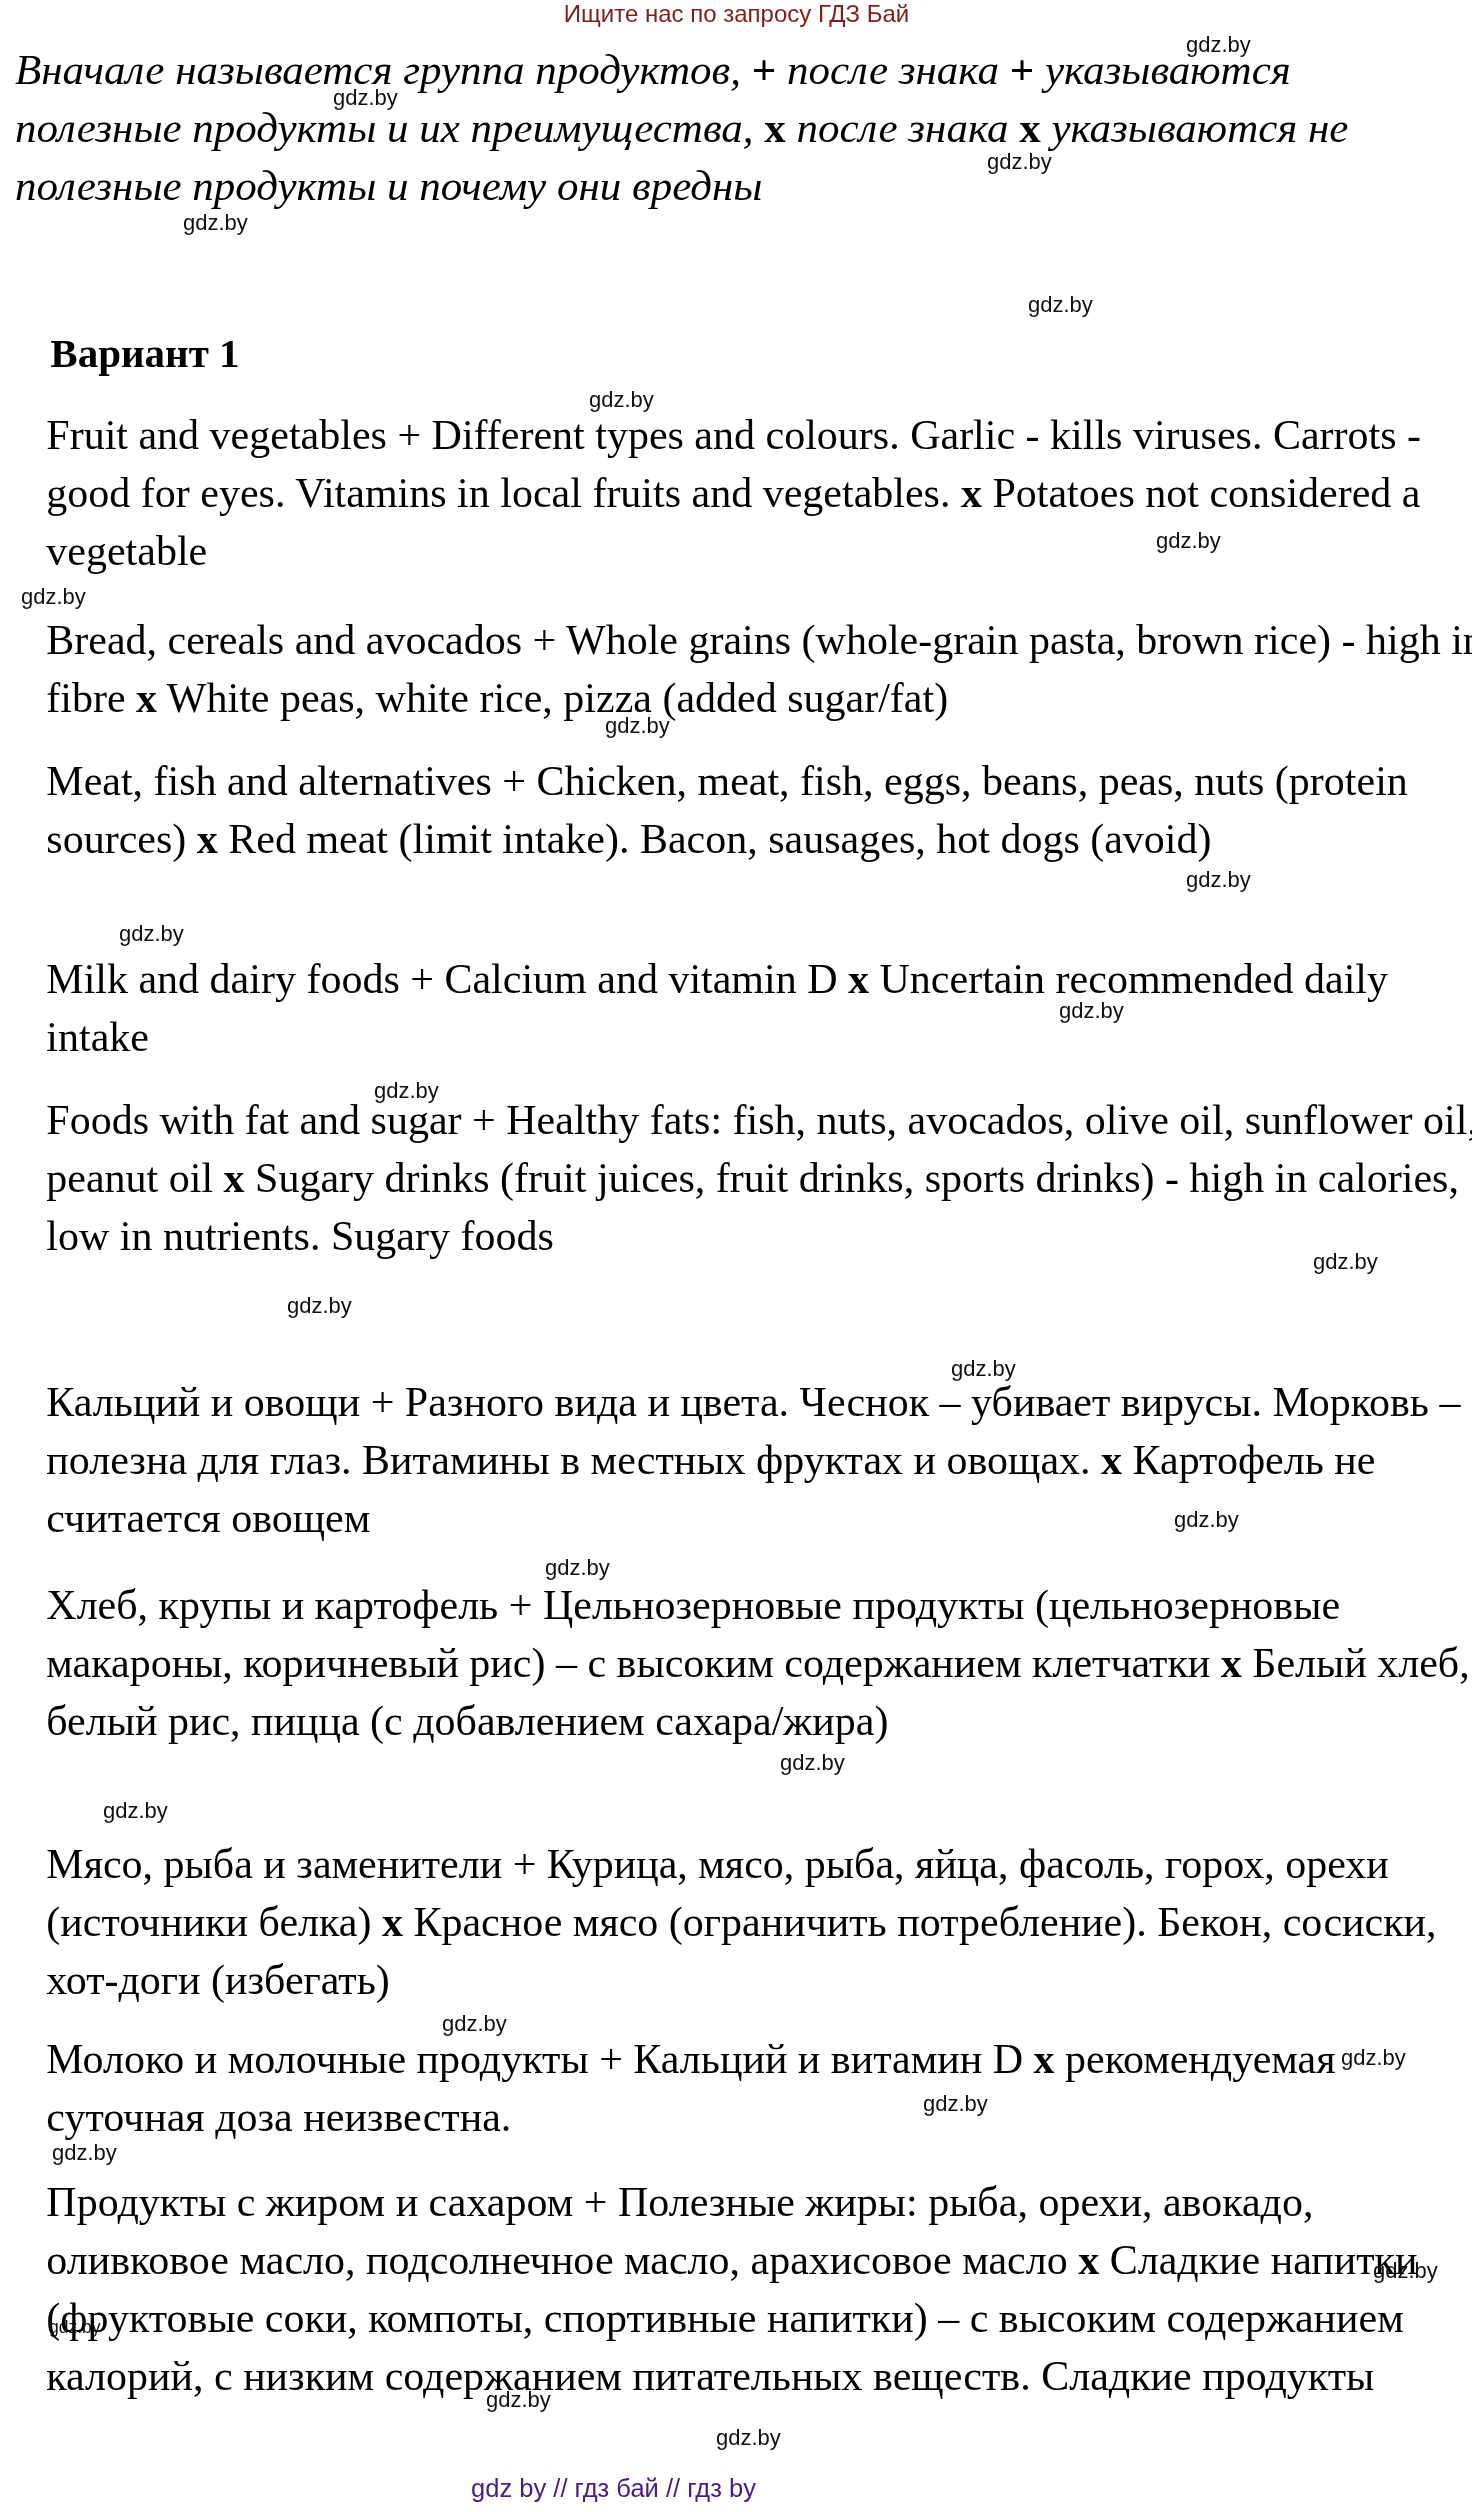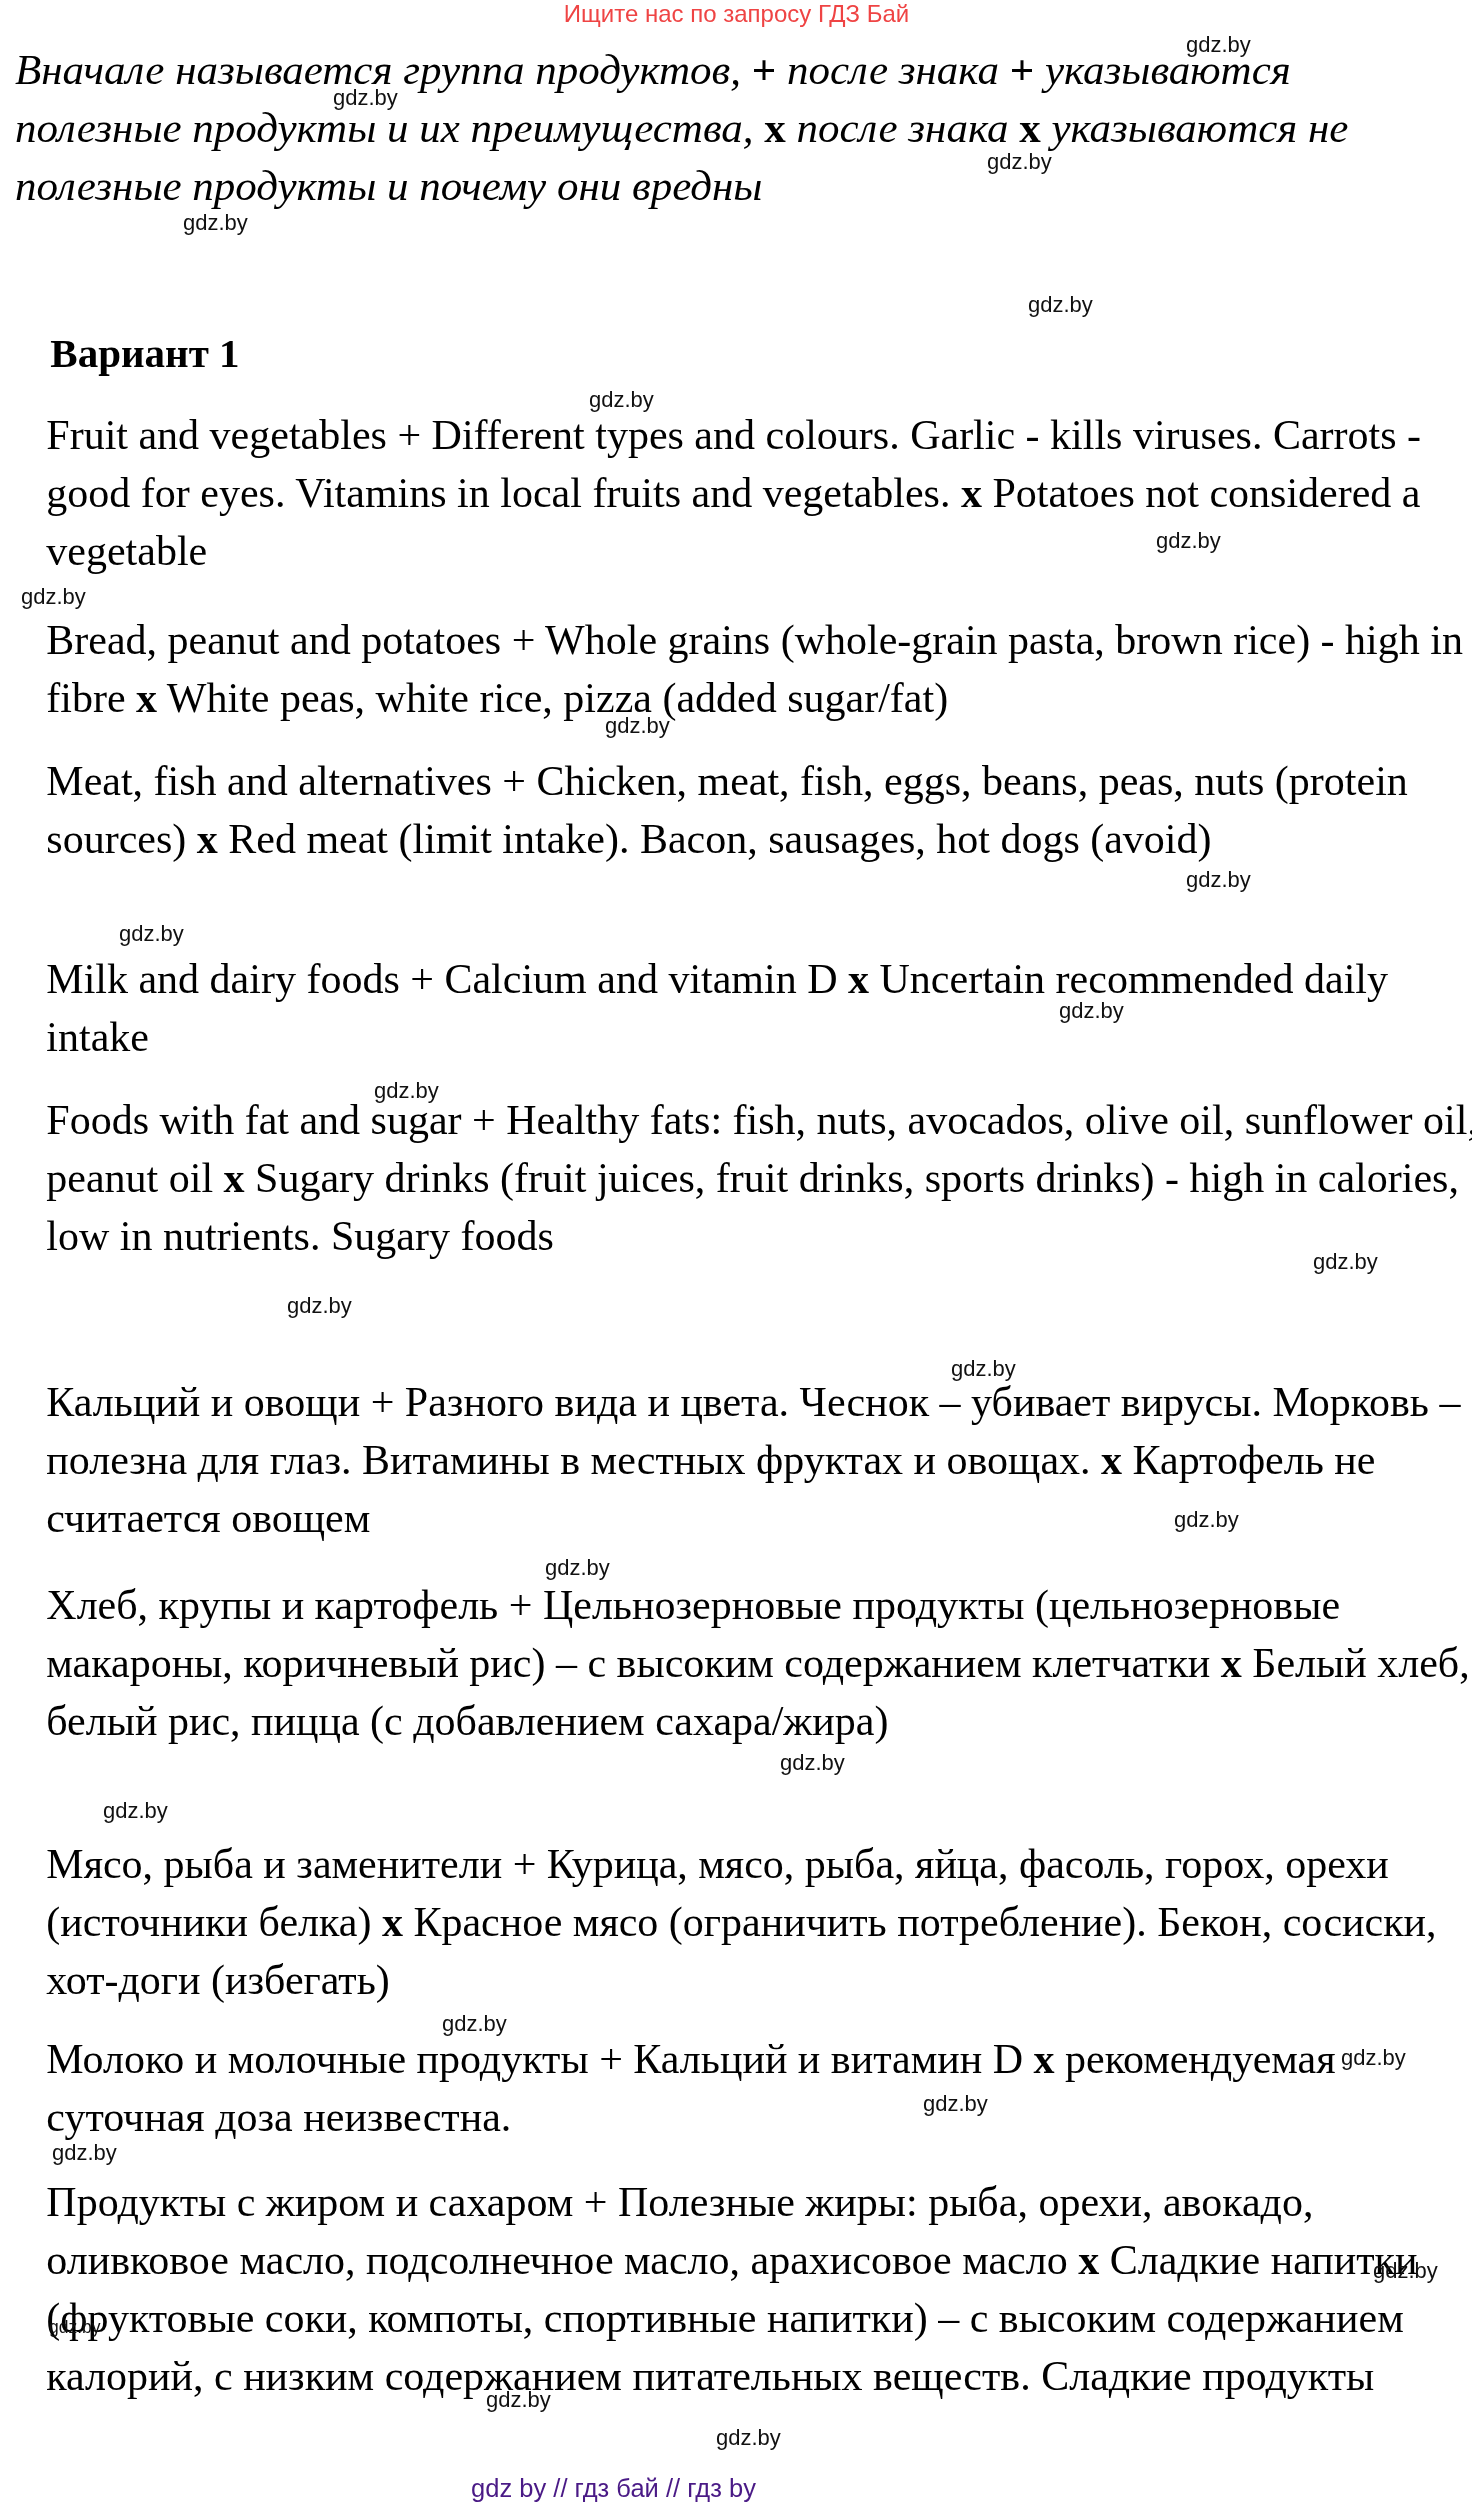--- a/index.html
+++ b/index.html
@@ -1,18 +1,18 @@
 <!DOCTYPE html>
 <html style="font-size:12.7px"><head>
 <meta charset="utf-8">
 <style>
   html, body { margin:0; padding:0; background:#ffffff; }
   body { width:1473px; height:2512px; position:relative; overflow:hidden; }
   .hdr { position:absolute; top:0; left:0; width:1473px; text-align:center;
-         font-family:"Liberation Sans", sans-serif; font-size:24px; color:#ef4444; line-height:27px; }
+         font-family:"Liberation Sans", sans-serif; font-size:24px; color:#7f1d1d; line-height:27px; }
   .intro { position:absolute; left:15px; top:41px; width:1433px;
            font-family:"Liberation Serif", serif; font-style:italic; font-size:43px; line-height:58px; color:#000; }
   .intro b { font-style:normal; }
   .title { position:absolute; left:14.3px; top:325px; font-family:"Liberation Serif", serif; font-weight:bold;
            font-size:41px; line-height:56px; color:#000;margin-left:36px; }
   .para { position:absolute; left:14.3px; width:1449px; font-family:"Liberation Serif", serif;
           font-size:42px; line-height:58px; color:#000;margin-left:32px; }
   .para b { font-weight:bold; }
   .wm { position:absolute; font-family:"Liberation Sans", sans-serif; font-size:22px; color:#111; line-height:24px; }
   .foot { position:absolute; top:2474px; left:0; width:1227px; text-align:center;
@@ -26,21 +26,21 @@
 <div class="intro">
   <span>Вначале называется группа продуктов, </span><b>+</b><span> после знака </span><b>+</b><span> указываются полезные продукты и их преимущества, </span><b>x</b><span> после знака </span><b>x</b><span> указываются не полезные продукты и почему они вредны</span>
 </div>
 
 <div class="title">Вариант 1</div>
 
 <div class="para" style="top:406px">
   <span>Fruit and vegetables</span> <span>+</span><span> Different types and colours. Garlic - kills viruses. Carrots - good for eyes. Vitamins in local fruits and vegetables. </span><b>x</b><span> Potatoes not considered a vegetable</span>
 </div>
 <div class="para" style="top:611px">
-  <span>Bread, peanut and potatoes</span> <span>+</span><span> Whole grains (whole-grain pasta, brown rice) - high in fibre </span><b>x</b><span> White peas, white rice, pizza (added sugar/fat)</span>
+  <span>Bread, cereals and avocados</span> <span>+</span><span> Whole grains (whole-grain pasta, brown rice) - high in fibre </span><b>x</b><span> White peas, white rice, pizza (added sugar/fat)</span>
 </div>
 <div class="para" style="top:752px">
   <span>Meat, fish and alternatives</span> <span>+</span><span> Chicken, meat, fish, eggs, beans, peas, nuts (protein sources) </span><b>x</b><span> Red meat (limit intake). Bacon, sausages, hot dogs (avoid)</span>
 </div>
 <div class="para" style="top:950px">
   <span>Milk and dairy foods</span> <span>+</span><span> Calcium and vitamin D </span><b>x</b><span> Uncertain recommended daily intake</span>
 </div>
 <div class="para" style="top:1091px">
   <span>Foods with fat and sugar</span> <span>+</span><span> Healthy fats: fish, nuts, avocados, olive oil, sunflower oil, peanut oil </span><b>x</b><span> Sugary drinks (fruit juices, fruit drinks, sports drinks) - high in calories, low in nutrients. Sugary foods</span>
 </div>

